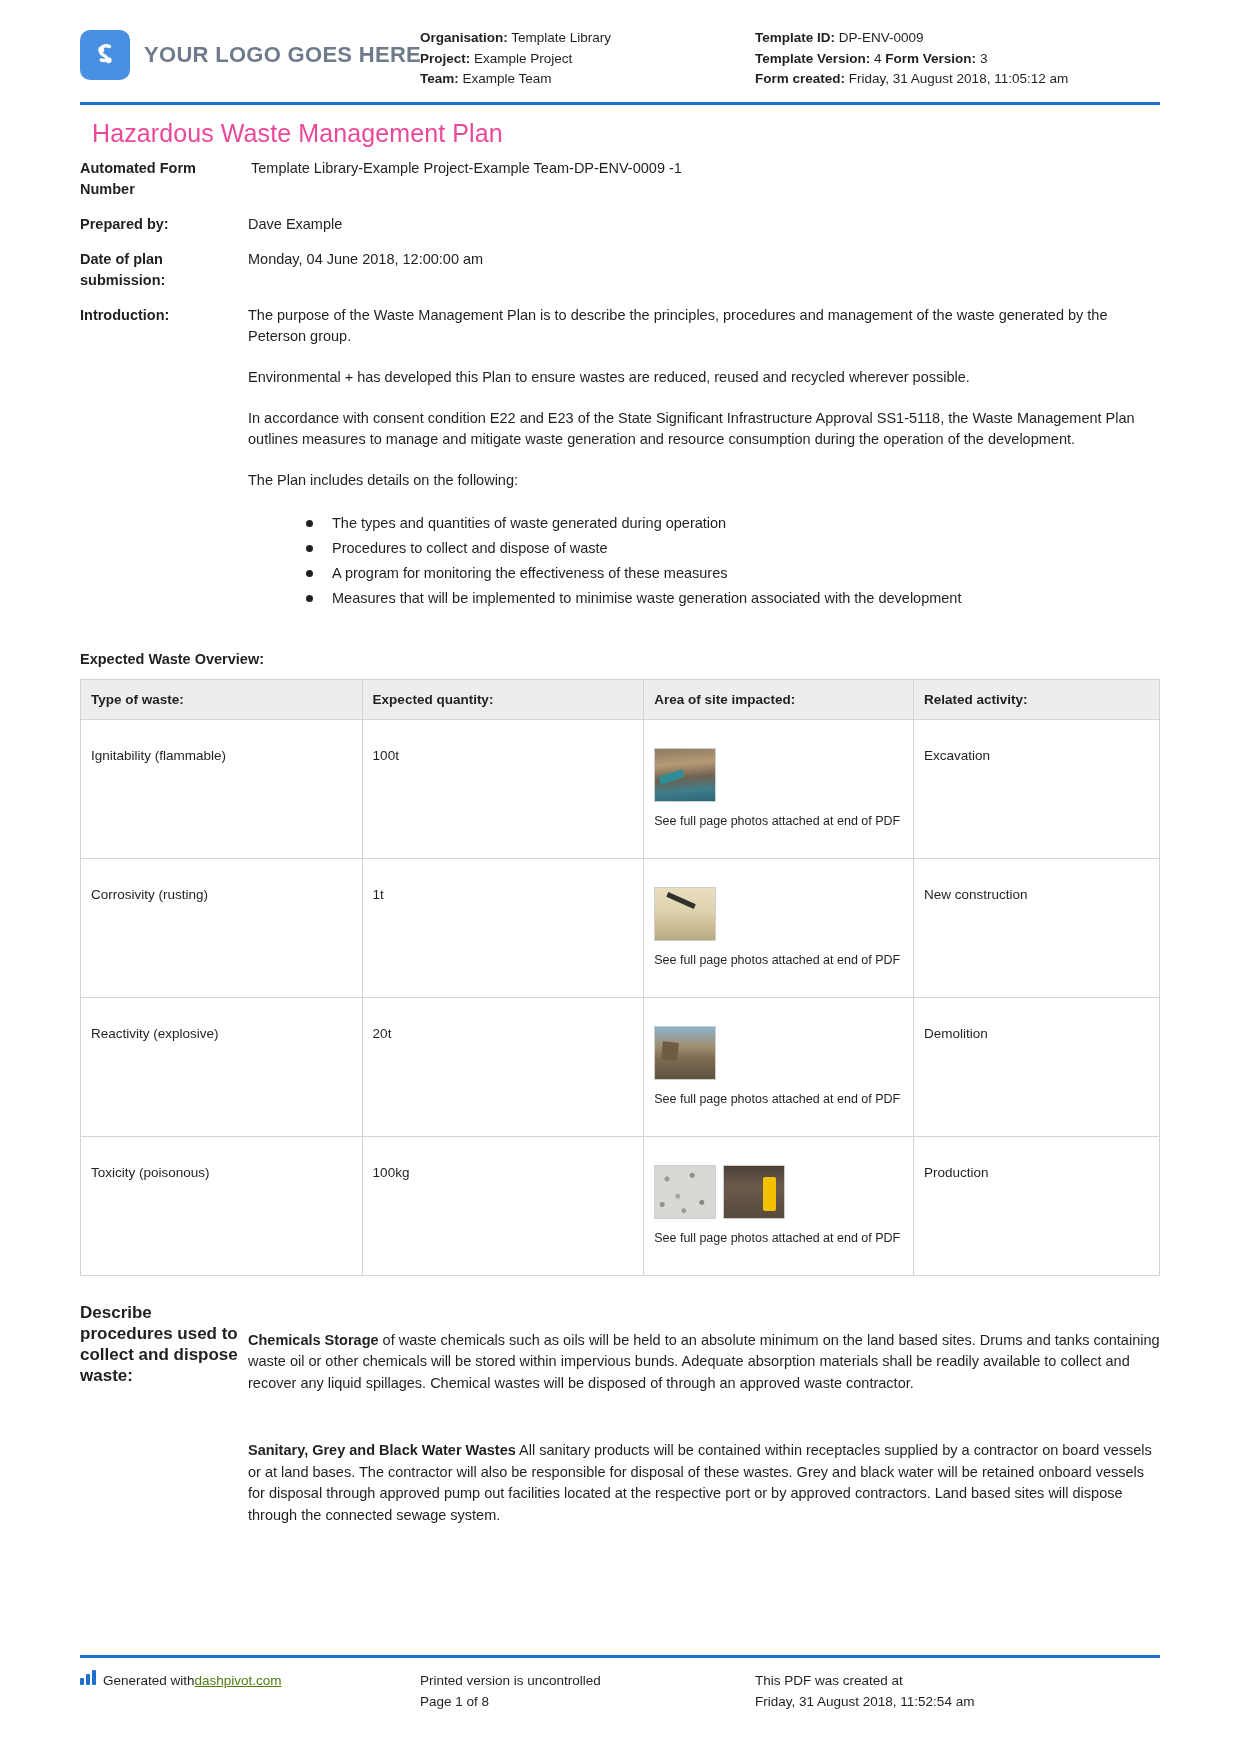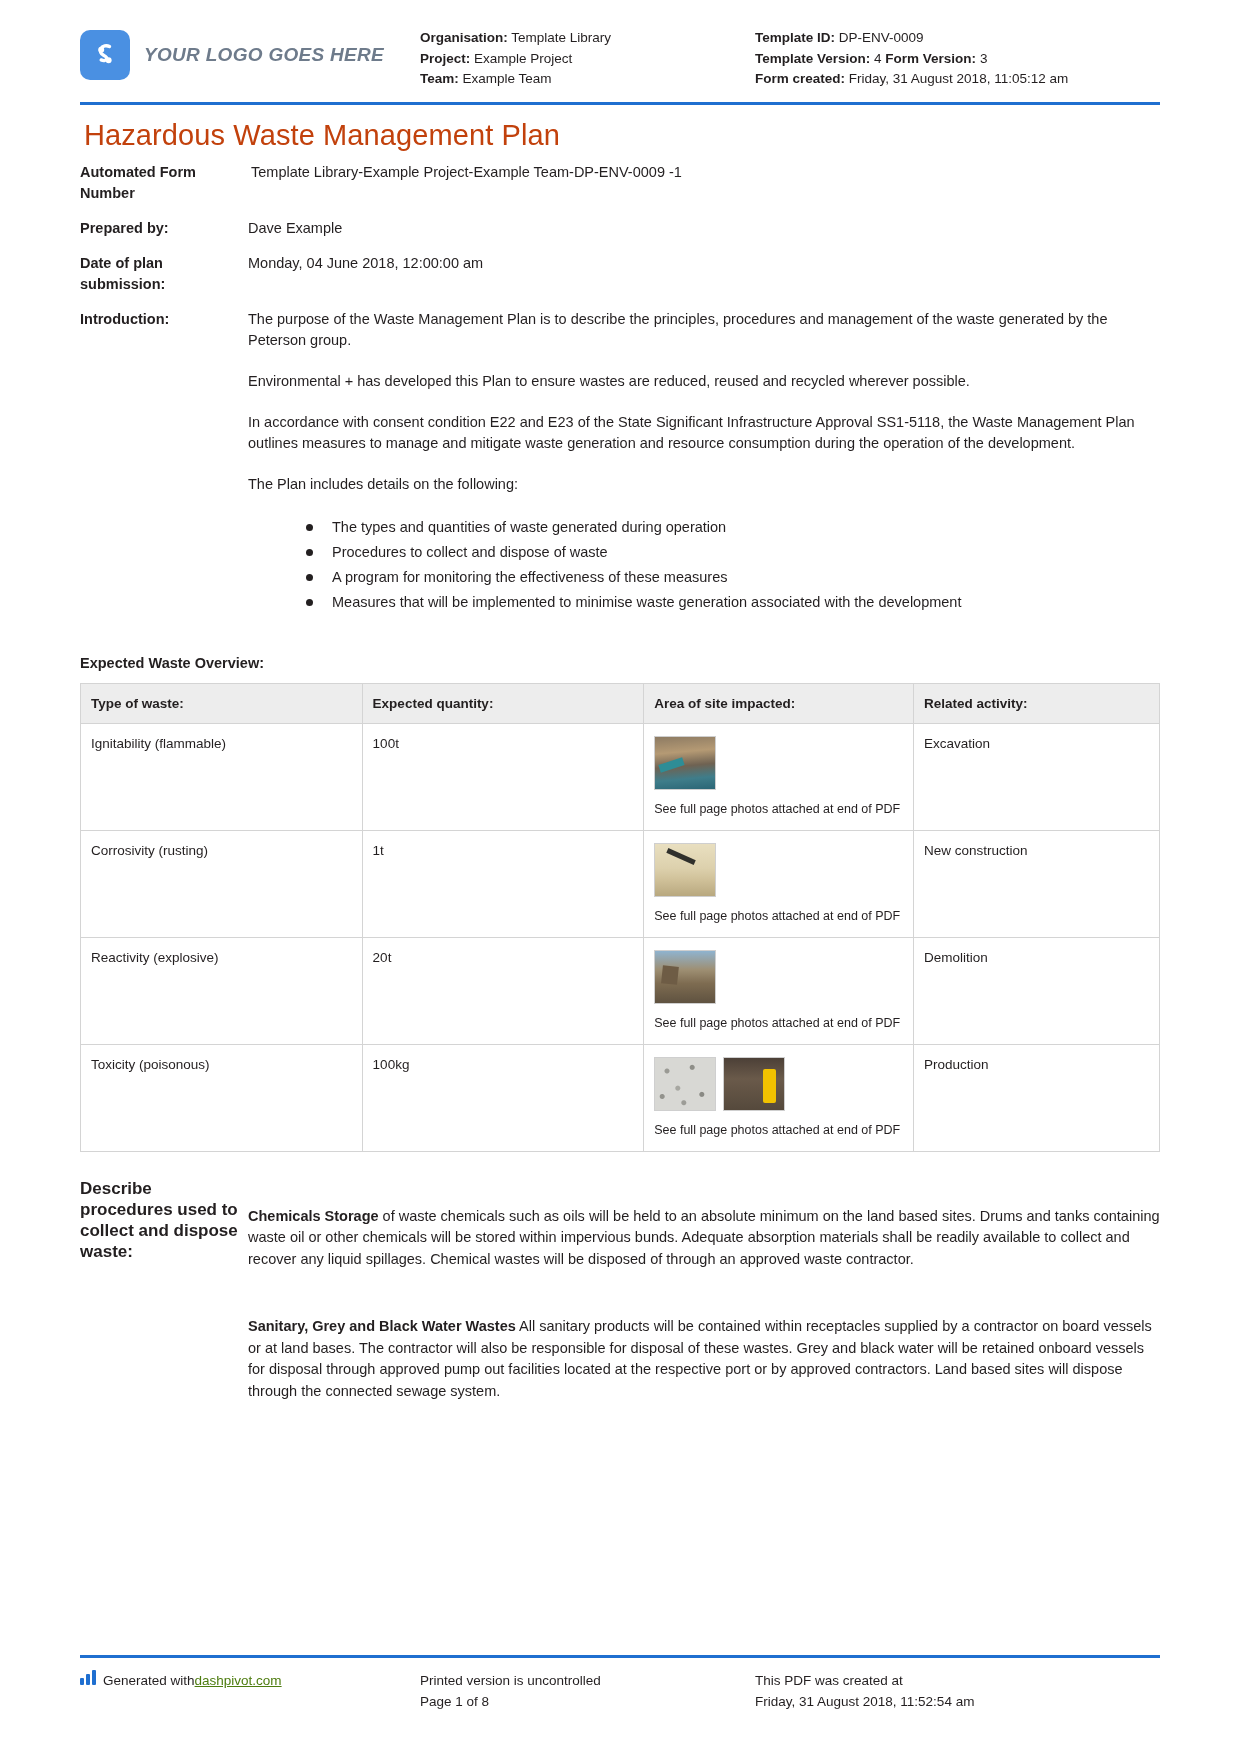--- a/index.html
+++ b/index.html
@@ -34,23 +34,22 @@
   }
   .logo-mark {
     width: 50px; height: 50px;
     border-radius: 10px;
     background: #4a90e2;
     display: flex; align-items: center; justify-content: center;
     flex: 0 0 50px;
   }
   .logo-text {
     margin-left: 14px;
-    font-style: italic;
     font-weight: bold;
-    font-size: 19px;
+    font-size: 22px;
     letter-spacing: .3px;
     color: #6e7b8b;
     white-space: nowrap;
   }
   .meta-col {
     font-size: 13.5px;
     line-height: 20.5px;
     padding-top: 6px;
   }
   .meta-col.left { flex: 0 0 335px; }
@@ -58,24 +57,24 @@
   .meta-col b { font-weight: bold; }
   .meta-line { white-space: normal; }
 
   .rule-blue {
     border-top: 3px solid #1f6fd0;
     margin: 0 0 0 0;
   }
 
   
   h1.doc-title {
-    font-size: 29px;
+    font-size: 25px;
     font-weight: normal;
-    margin: 14px 0 10px 4px;
-    color: #c2410c;
+    margin: 14px 0 10px 12px;
+    color: #ec4899;
     letter-spacing: .1px;
   }
 
   
   .field-row {
     display: flex;
     align-items: flex-start;
     margin-bottom: 14px;
   }
   .field-label {
@@ -134,21 +133,21 @@
     text-align: left;
     font-size: 13.5px;
     font-weight: bold;
     padding: 12px 10px;
     height: 40px;
   }
   table.waste-table td {
     border: 1px solid #d4d4d4;
     vertical-align: top;
     font-size: 13.5px;
-    padding: 12px 10px;
+    padding: 28px 10px;
   }
   .col-1 { width: 26.1%; }
   .col-2 { width: 26.1%; }
   .col-3 { width: 25.0%; }
   .col-4 { width: 22.8%; }
 
   .photo-strip { display: flex; gap: 7px; }
   .photo {
     width: 62px; height: 54px;
     border: 1px solid #cfcfcf;

